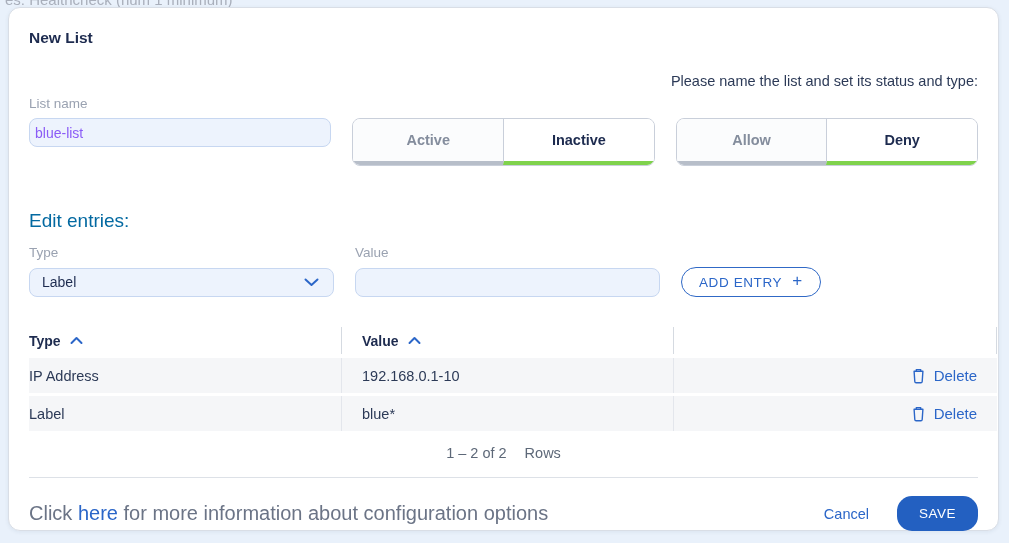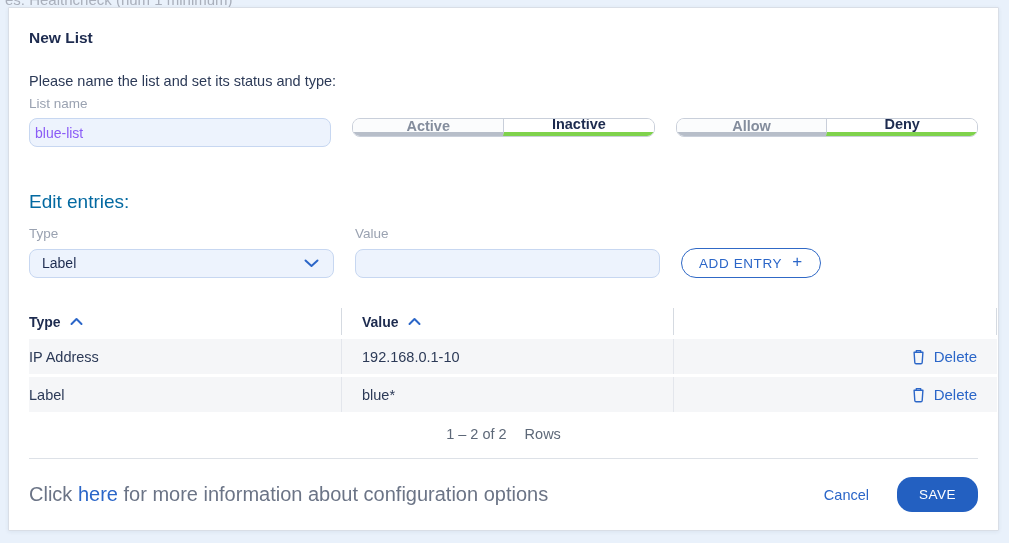--- a/index.html
+++ b/index.html
@@ -8,43 +8,43 @@
     width:1009px; height:543px; overflow:hidden; position:relative;
     background:#e9f1fb;
     font-family:"Liberation Sans", sans-serif;
   }
   .bg-text {
     position:absolute; top:-9px; left:5px;
     color:#a9afbb; font-size:15px; white-space:nowrap;
   }
   .dialog {
     position:absolute; left:8px; top:7px; width:991px; height:524px;
-    background:#ffffff; border:1px solid #d9dee6; border-radius:1px;
+    background:#ffffff; border:1px solid #d9dee6; border-radius:12px;
     padding:0 20px; box-shadow:0 1px 4px rgba(30,50,90,.07);
   }
   .title { margin:21px 0 0; font-size:15.5px; font-weight:700; color:#1d2b4f; }
-  .intro { margin:24px 0 0; font-size:14.5px; color:#2c3a57; line-height:20px; }
+  .intro { margin:24px 0 0; font-size:14.5px; color:#2c3a57; line-height:20px;text-align:right; }
   .field-label { color:#9aa2b1; font-size:13.5px; line-height:18px; }
   .mt4 { margin-top:4px; }
   .row-top { display:flex; gap:21px; margin-top:5px; align-items:flex-start; }
   .text-input {
     width:305px; height:29px; background:#edf3fd; border:1px solid #c7d7f1;
     border-radius:8px; padding:0 5px; font-size:14px; color:#8b5cf6;
     font-family:inherit; outline:none;
   }
   .toggle {
-    width:305px; height:19px; border:1px solid #c9cfda; border-radius:8px;
+    width:305px; height:48px; border:1px solid #c9cfda; border-radius:8px;
     overflow:hidden; display:flex; background:#fff;
   }
   .seg {
     flex:1; display:flex; align-items:center; justify-content:center;
     font-size:14.5px; border-bottom:4px solid transparent; cursor:pointer;
     background:#fbfcfd;
   }
-  .seg + .seg { border-left:1px solid #c9cfda;align-items:flex-end; }
+  .seg + .seg { border-left:1px solid #c9cfda; }
   .seg.unselected { color:#848d9d; font-weight:600; border-bottom-color:#b7bec9; }
   .seg.selected { color:#1d2b4f; font-weight:700; border-bottom-color:#7fd24c; background:#fff; }
   .section-heading { margin:44px 0 0; font-size:19px; color:#0369a1; }
   .labels-row { display:flex; margin-top:12px; }
   .labels-row .field-label:first-child { width:326px; }
   .controls-row { display:flex; gap:21px; margin-top:5px; align-items:center; }
   .select {
     width:305px; height:29px; background:#edf3fd; border:1px solid #c7d7f1;
     border-radius:8px; display:flex; align-items:center; justify-content:space-between;
     padding:0 14px 0 12px; font-size:14px; color:#1d2b4f; cursor:pointer;

